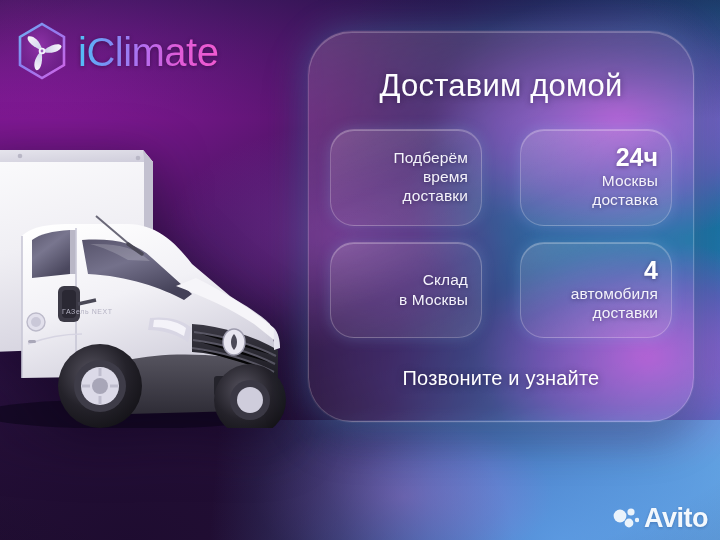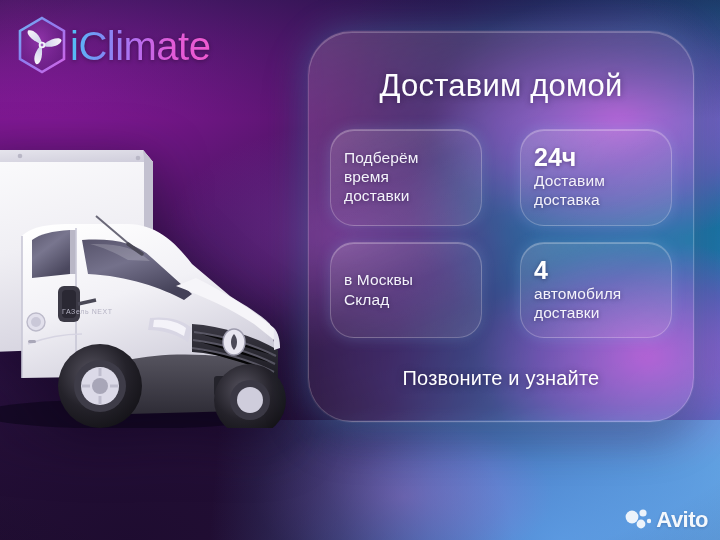--- a/index.html
+++ b/index.html
@@ -66,22 +66,22 @@
   }
 
   
   #bg-bottom-sweep {
     position:absolute; left:0; right:0; bottom:0; height:120px;
     background:linear-gradient(95deg, rgba(40,20,70,0) 30%, rgba(90,140,215,0.55) 60%, rgba(110,170,235,0.75) 100%);
   }
 
   
   #logo {
-    position:absolute; left:12px; top:14px;
-    display:flex; align-items:center; gap:2px;
+    position:absolute; left:12px; top:20px;
+    display:flex; align-items:center; gap:10px;
     z-index:30;
   }
   #logo-mark { width:60px; height:64px; display:block; }
   #logo-text {
     font-size:40px; font-weight:400; letter-spacing:-0.5px;
     background:linear-gradient(92deg,#4fc3f7 0%,#7b8ef5 22%,#b36ef0 46%,#e15bd8 72%,#f05ad0 100%);
     -webkit-background-clip:text; background-clip:text; color:transparent;
     line-height:1; margin-left:-4px;
     filter:drop-shadow(0 1px 2px rgba(0,0,0,0.35));
   }
@@ -120,20 +120,21 @@
     text-shadow:0 1px 6px rgba(20,5,40,0.45);
     margin-bottom:28px;
   }
 
   
   #pill-grid {
     display:grid;
     grid-template-columns:152px 152px;
     gap:16px 38px;
     justify-content:center;
+    text-align:right;
   }
   .pill {
     border-radius:24px;
     background:linear-gradient(155deg, rgba(255,255,255,0.16) 0%, rgba(255,255,255,0.07) 48%, rgba(255,255,255,0.11) 100%);
     border:1px solid rgba(255,255,255,0.22);
     box-shadow:
       0 0 14px rgba(130,200,240,0.22),
       inset 0 1px 0 rgba(255,255,255,0.26);
     padding:14px 13px 15px;
     min-height:86px;
@@ -164,21 +165,21 @@
   }
 
   
   #avito {
     position:absolute; right:12px; bottom:8px;
     display:flex; align-items:center; gap:5px;
     z-index:40; opacity:0.93;
   }
   #avito-dots { width:26px; height:24px; display:block; }
   #avito-text {
-    font-size:22px; font-weight:700; color:#ffffff;
+    font-size:27px; font-weight:700; color:#ffffff;
     letter-spacing:-0.5px; line-height:1;
     text-shadow:0 1px 3px rgba(20,40,90,0.30);
   }
 </style>
 </head>
 <body>
 
 <div id="stage">
 
   <div class="bg" id="bg-base"></div>
@@ -347,27 +348,27 @@
     <div id="pill-grid">
 
       <div class="pill">
         <div class="pill-line">Подберём</div>
         <div class="pill-line">время</div>
         <div class="pill-line">доставки</div>
       </div>
 
       <div class="pill">
         <div class="pill-big">24ч</div>
-        <div class="pill-line">Доставим</div>
+        <div class="pill-line">Москвы</div>
         <div class="pill-line">доставка</div>
       </div>
 
       <div class="pill">
+        <div class="pill-line">Склад</div>
         <div class="pill-line">в Москвы</div>
-        <div class="pill-line">Склад</div>
       </div>
 
       <div class="pill">
         <div class="pill-big">4</div>
         <div class="pill-line">автомобиля</div>
         <div class="pill-line">доставки</div>
       </div>
 
     </div>
 

